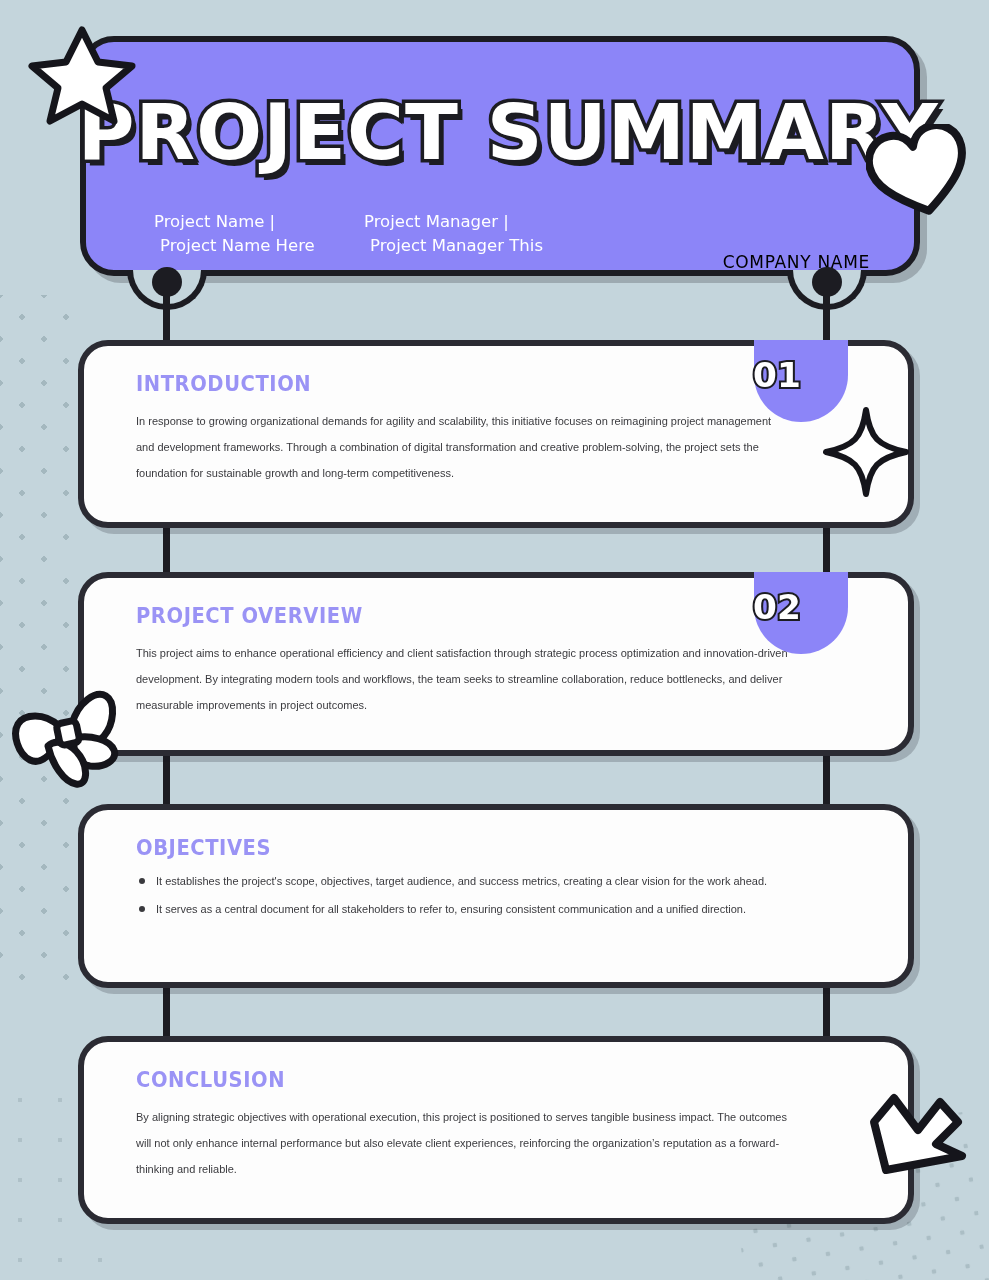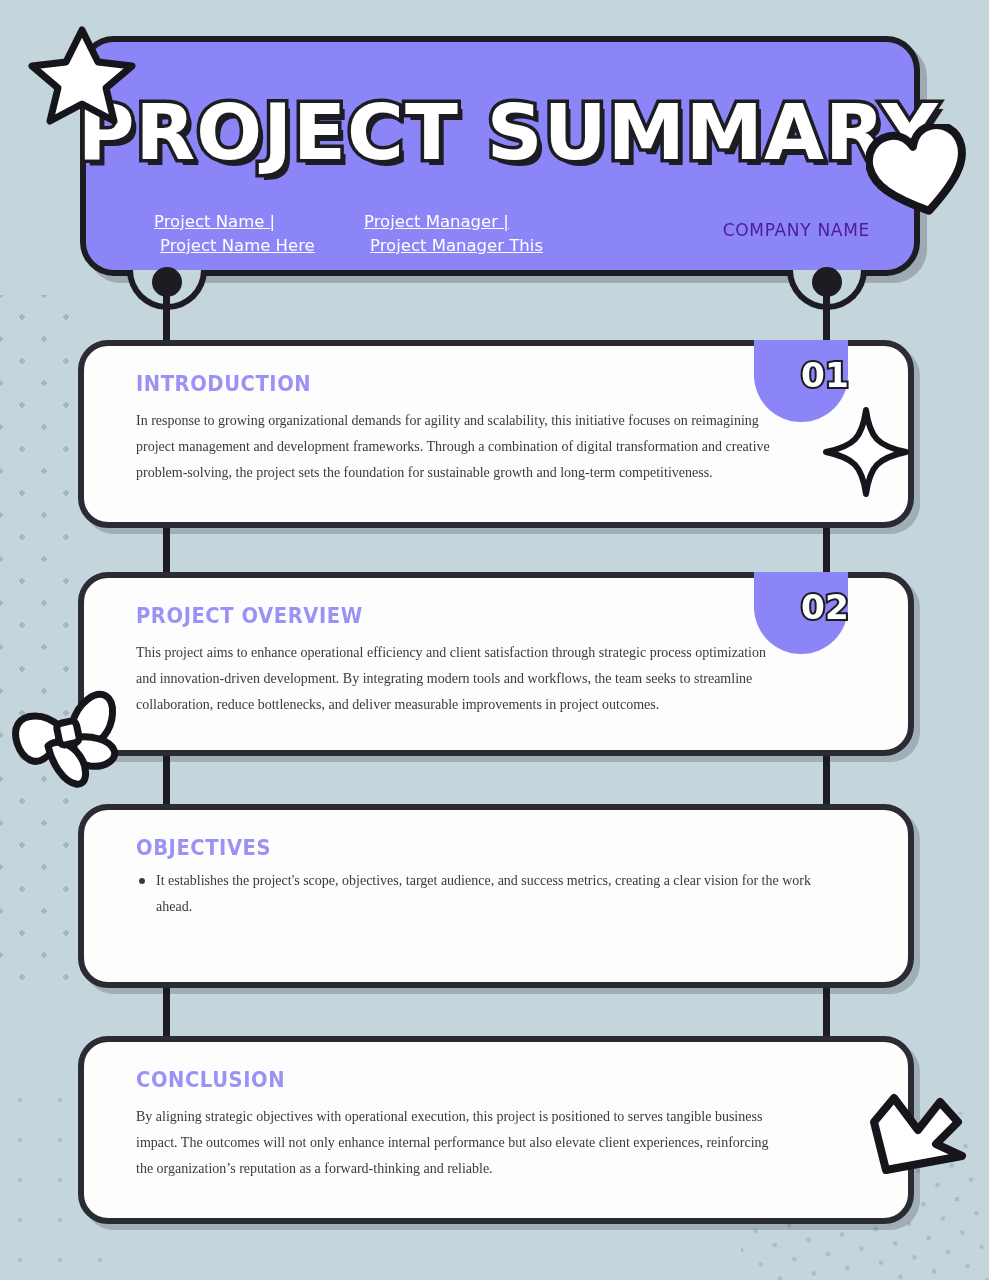--- a/index.html
+++ b/index.html
@@ -85,29 +85,28 @@
     left: 0; right: 0; top: 160px;
     height: 80px;
   }
   .meta-block {
     position: absolute;
     color: #ffffff;
     font-size: 16.5px;
     line-height: 24px;
     font-family: "DejaVu Sans", sans-serif;
     font-weight: 400;
-    text-decoration: underline;
   }
   .meta-name  { left: 68px;  top: 8px; }
   .meta-mgr   { left: 278px; top: 8px; }
   .meta-line2 { padding-left: 6px; display: block; }
   .meta-company {
     position: absolute;
-    right: 44px; top: 18px;
-    color: #4c1d95;
+    right: 44px; top: 50px;
+    color: #000000;
     font-size: 17px;
     letter-spacing: .7px;
     font-family: "DejaVu Sans", sans-serif;
   }
 
   
   .pin-notch {
     position: absolute;
     width: 80px; height: 40px;
     background: #c4d5dc;
@@ -165,22 +164,22 @@
     font-size: 21px;
     letter-spacing: .6px;
     color: #9a93f5;
     transform: scaleX(.93);
     transform-origin: left center;
   }
   .card-body {
     position: absolute;
     left: 52px; top: 62px;
     right: 120px;
-    font-family: Liberation Serif, serif;
-    font-size: 14px;
+    font-family: Liberation Sans, sans-serif;
+    font-size: 11px;
     line-height: 26px;
     color: #3a3a3e;
   }
   .card.c3 .card-body { right: 60px; top: 58px; }
   .card-body ul { list-style: none; }
   .card-body li {
     position: relative;
     padding-left: 20px;
     margin-bottom: 2px;
   }
@@ -195,21 +194,21 @@
 
   
   .badge {
     position: absolute;
     right: 60px; top: -6px;
     width: 94px; height: 82px;
     background: #8c85f8;
     border-radius: 0 0 52px 52px;
     display: flex;
     align-items: center;
-    justify-content: flex-end;
+    justify-content: flex-start;
     z-index: 4;
   }
   .badge-num {
     font-family: "DejaVu Sans", sans-serif;
     font-weight: 700;
     font-size: 33px;
     color: #ffffff;
     -webkit-text-stroke: 4px #1c1c22;
     paint-order: stroke fill;
     letter-spacing: 0px;
@@ -275,20 +274,21 @@
   </div>
   <div class="card-title">PROJECT OVERVIEW</div>
   <div class="card-body">This project aims to enhance operational efficiency and client satisfaction through strategic process optimization and innovation-driven development. By integrating modern tools and workflows, the team seeks to streamline collaboration, reduce bottlenecks, and deliver measurable improvements in project outcomes.</div>
 </div>
 
 <div class="card c3">
   <div class="card-title">OBJECTIVES</div>
   <div class="card-body">
     <ul id="objectives-list">
         <li>It establishes the project's scope, objectives, target audience, and success metrics, creating a clear vision for the work ahead.</li>
+        <li> It serves as a central document for all stakeholders to refer to, ensuring consistent communication and a unified direction.</li>
       </ul>
   </div>
 </div>
 
 <div class="card c4">
   <div class="card-title">CONCLUSION</div>
   <div class="card-body">By aligning strategic objectives with operational execution, this project is positioned to serves tangible business impact. The outcomes will not only enhance internal performance but also elevate client experiences, reinforcing the organization’s reputation as a forward-thinking and reliable.</div>
 </div>
 
 <svg class="deco deco-star" viewBox="0 0 112 104">

